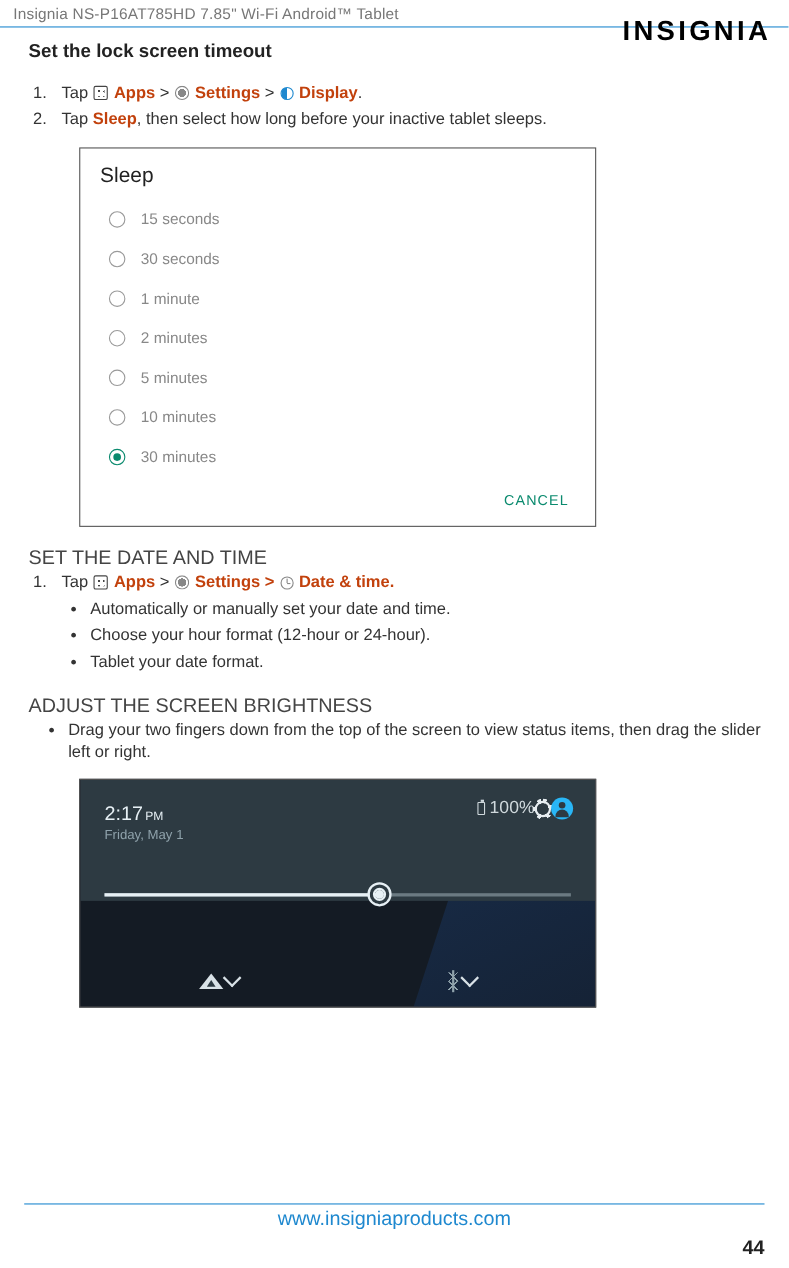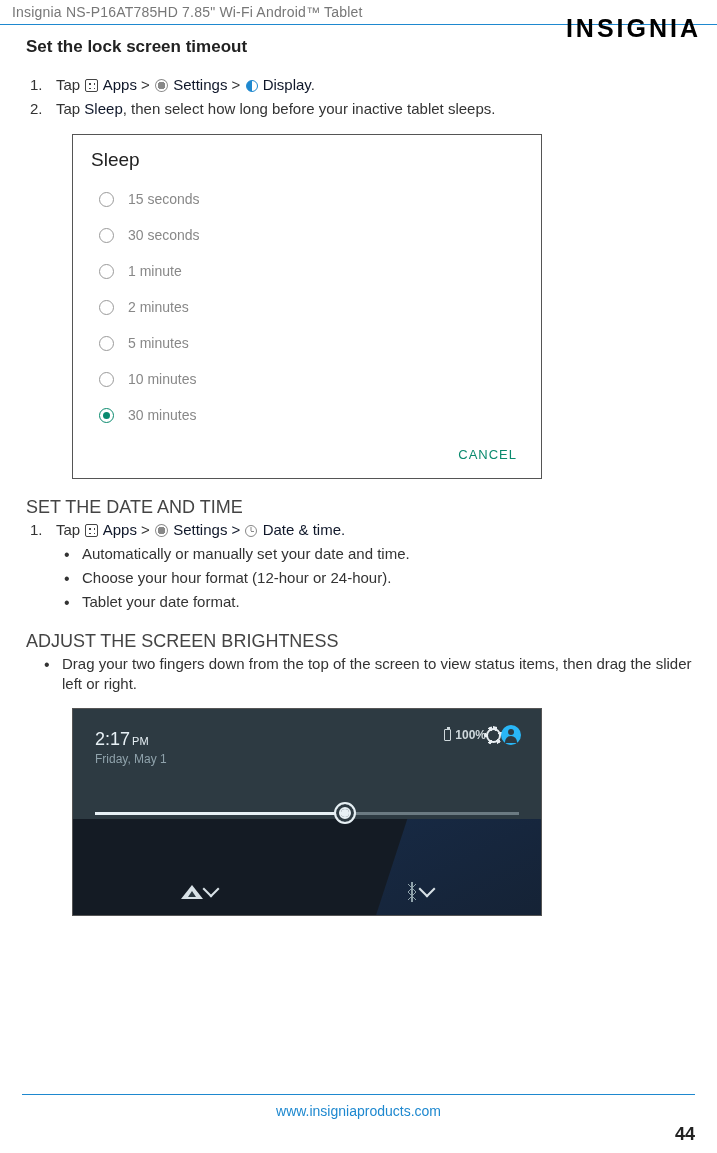--- a/index.html
+++ b/index.html
@@ -47,21 +47,21 @@
       margin-top: 18px;
       margin-bottom: 2px;
     }
     ol.numbered { list-style: none; padding-left: 30px; }
     ol.numbered li { position: relative; margin-bottom: 4px; line-height: 1.35; }
     ol.numbered li .num { position: absolute; left: -26px; }
     ul.bulleted { list-style: none; padding-left: 56px; }
     ul.bulleted li { position: relative; margin-bottom: 4px; line-height: 1.35; }
     ul.bulleted li::before { content: "•"; position: absolute; left: -18px; font-size: 16px; }
     ul.bulleted.shallow { padding-left: 36px; }
-    .b { font-weight: normal; color: #0f172a; margin-top: 44px; }
+    .b { font-weight: bold; color: #c2410c; margin-top: 44px; }
     .icon { display: inline-block; vertical-align: middle; margin: 0 1px; }
     
     .apps-icon {
       width: 13px; height: 13px; border: 1.3px solid #444; border-radius: 2px;
       position: relative; display: inline-block; vertical-align: -2px;
     }
     .apps-icon::before{
       content:""; position:absolute; inset:2px;
       background:
         radial-gradient(#444 40%,transparent 41%) 0 0/4px 4px,
@@ -127,21 +127,21 @@
     }
     .bright-shot::after{
       content:""; position:absolute; right:-120px; top:-40px; width:260px; height:380px;
       background: linear-gradient(135deg, rgba(30,70,130,.45), rgba(10,30,60,.1));
       transform: rotate(18deg);
     }
     .bright-top {
       background: #2d3a42; height: 110px; padding: 20px 22px 0 22px;
       color: #cfd8dc; position:relative; z-index:2;
     }
-    .bright-icons { position:absolute; top:16px; right:20px; display:flex; align-items:center; font-size:12px; color:#cfd8dc;font-weight:bold;}
+    .bright-icons { position:absolute; top:16px; right:20px; display:flex; align-items:center; font-size:16px; color:#cfd8dc;}
     .batt { display:flex; align-items:center; gap:4px;}
     .batt-ic { width:7px; height:12px; border:1px solid #cfd8dc; border-radius:1px; position:relative;}
     .batt-ic::before{content:"";position:absolute;top:-3px;left:2px;width:3px;height:2px;background:#cfd8dc;}
     .gear-w { width:15px;height:15px;border-radius:50%;border:2px solid #e7edf1;position:relative;}
     .gear-w::before{content:"";position:absolute;inset:-4px;border-radius:50%;
       background: conic-gradient(#e7edf1 0 7%,transparent 7% 18%,#e7edf1 18% 25%,transparent 25% 36%,#e7edf1 36% 43%,transparent 43% 54%,#e7edf1 54% 61%,transparent 61% 72%,#e7edf1 72% 79%,transparent 79% 90%,#e7edf1 90% 97%,transparent 97% 100%);
       -webkit-mask: radial-gradient(closest-side, transparent 55%, #000 56%);
               mask: radial-gradient(closest-side, transparent 55%, #000 56%);
     }
     .avatar { width:20px;height:20px;border-radius:50%;background:#29b6f6;position:relative;}
@@ -167,21 +167,21 @@
     .bt-ic::before{content:"";position:absolute;left:6px;top:0;width:2px;height:20px;background:#8fa2ab;}
     .bt-ic::after{content:"";position:absolute;left:2px;top:2px;width:10px;height:16px;
       background:
         linear-gradient(45deg,transparent 45%,#8fa2ab 45% 55%,transparent 55%) 0 0/10px 8px no-repeat,
         linear-gradient(-45deg,transparent 45%,#8fa2ab 45% 55%,transparent 55%) 0 0/10px 8px no-repeat,
         linear-gradient(45deg,transparent 45%,#8fa2ab 45% 55%,transparent 55%) 0 8px/10px 8px no-repeat,
         linear-gradient(-45deg,transparent 45%,#8fa2ab 45% 55%,transparent 55%) 0 8px/10px 8px no-repeat;}
 
     
     .footer-line { position:absolute; bottom:58px; left:22px; right:22px; border-top:1.2px solid #1e88cf;}
-    .footer-link { position:absolute; bottom:34px; left:0; right:0; text-align:center; color:#1e88cf; font-size:14px;}
+    .footer-link { position:absolute; bottom:34px; left:0; right:0; text-align:center; color:#1e88cf; font-size:18px;}
     .page-num { position:absolute; bottom:8px; right:22px; font-size:18px; font-weight:bold; color:#222;}
   </style>
 </head>
 <body>
 
 <div class="header">
   <span>Insignia  NS-P16AT785HD  7.85" Wi-Fi Android™ Tablet</span>
 </div>
 <hr class="header-line">
 <div class="brand">INSIGNIA</div>

